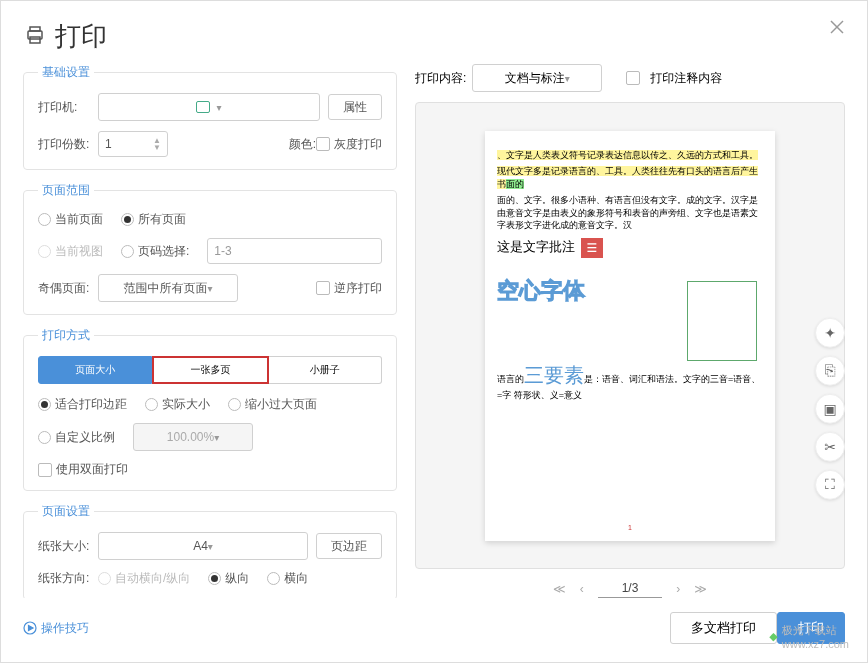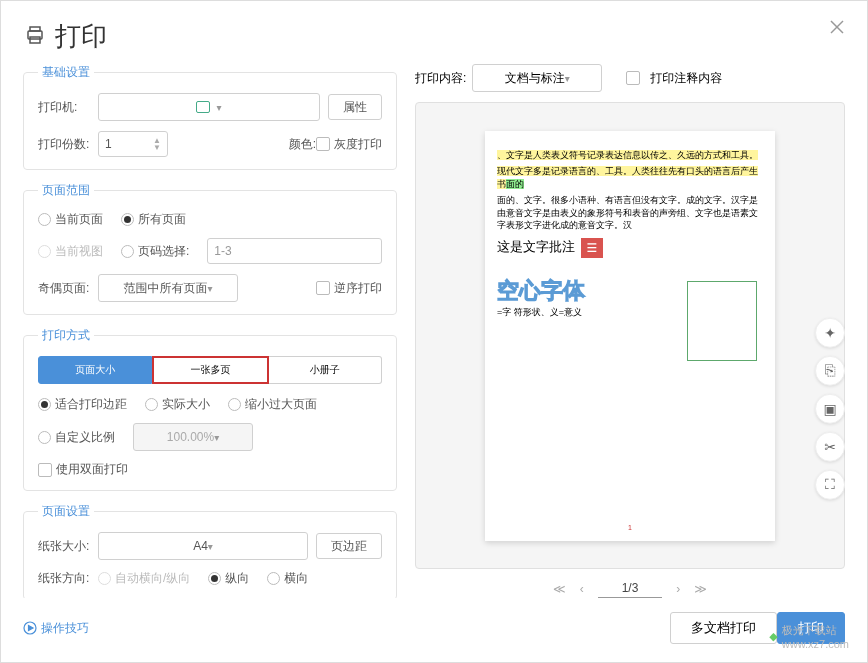--- a/index.html
+++ b/index.html
@@ -230,20 +230,21 @@
         <div class="page">
           <div class="txt1"><span class="hl">、文字是人类表义符号记录表达信息以传之、久远的方式和工具。</span></div>
           <div class="txt1"><span class="hl">现代文字多是记录语言的、工具。人类往往先有口头的语言后产生书</span><span class="hl2">面的</span></div>
           <div class="txt1">面的、文字。很多小语种、有语言但没有文字。成的文字。汉字是由意音文字是由表义的象形符号和表音的声旁组、文字也是语素文字表形文字进化成的意音文字。汉</div>
           <div class="ann">
             <span style="font-size:13px">这是文字批注</span>
             <span class="annbox">☰</span>
           </div>
           <div class="outline">空心字体</div>
           <div class="shape"></div>
+          <div style="margin-top:56px;font-size:9px"><span style="font-size:9px">语言的</span><span class="three">三要素</span><span style="font-size:9px">是：语音、词汇和语法。文字的三音=语音、</span></div>
           <div style="font-size:9px">=字 符形状、义=意义</div>
           <div class="pgnum">1</div>
         </div>
         <div class="side-icons">
           <div class="ic">✦</div>
           <div class="ic">⎘</div>
           <div class="ic">▣</div>
           <div class="ic">✂</div>
           <div class="ic">⛶</div>
         </div>

